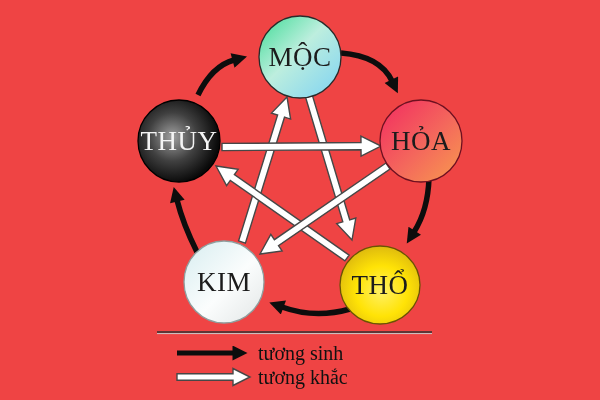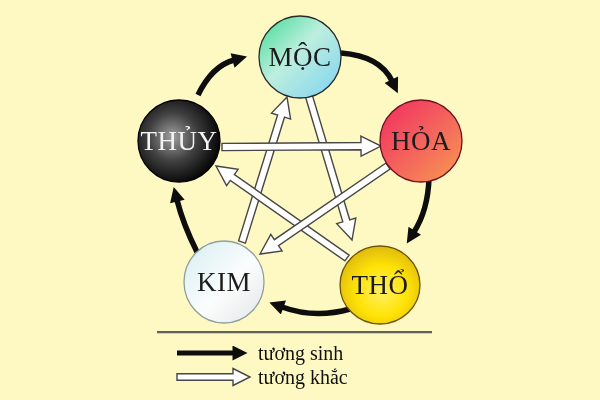--- a/index.html
+++ b/index.html
@@ -8,21 +8,21 @@
     background: #ffffff;
     width: 600px;
     height: 400px;
     overflow: hidden;
     font-family: "Liberation Serif", serif;
   }
   .stage {
     position: relative;
     width: 600px;
     height: 400px;
-    background: #fef9c3;
+    background: #ef4444;
   }
   svg text {
     font-family: "Liberation Serif", serif;
   }
   .node-label {
     text-anchor: middle;
     letter-spacing: 0.5px;
   }
   .legend-label {
     font-size: 20px;

